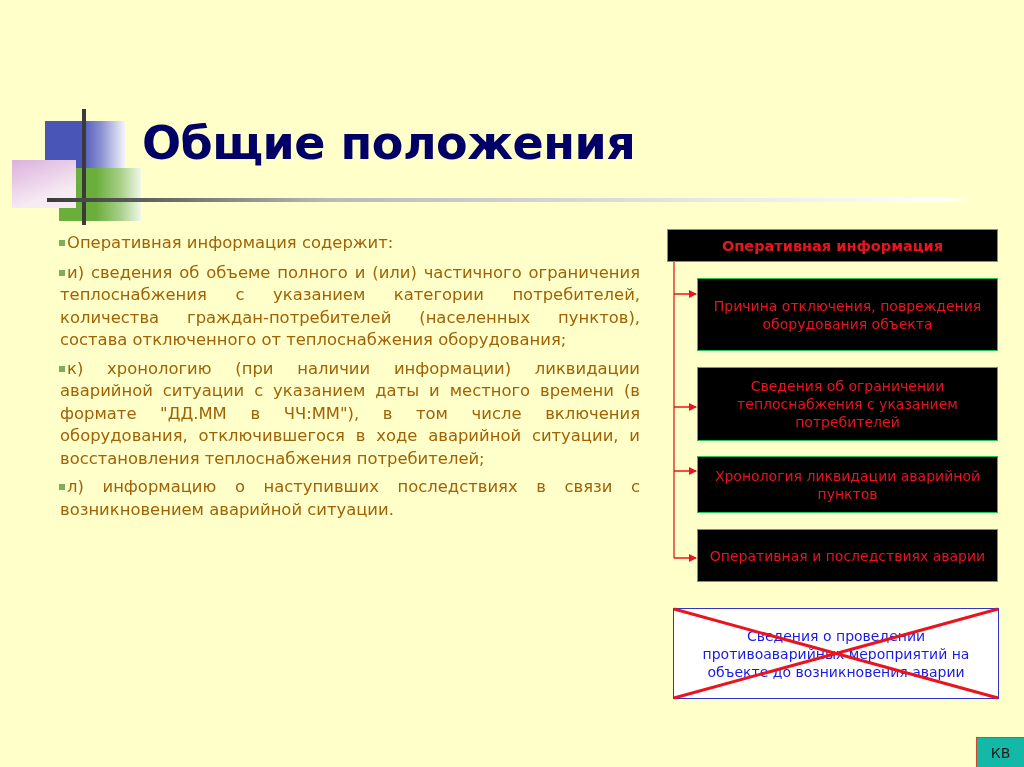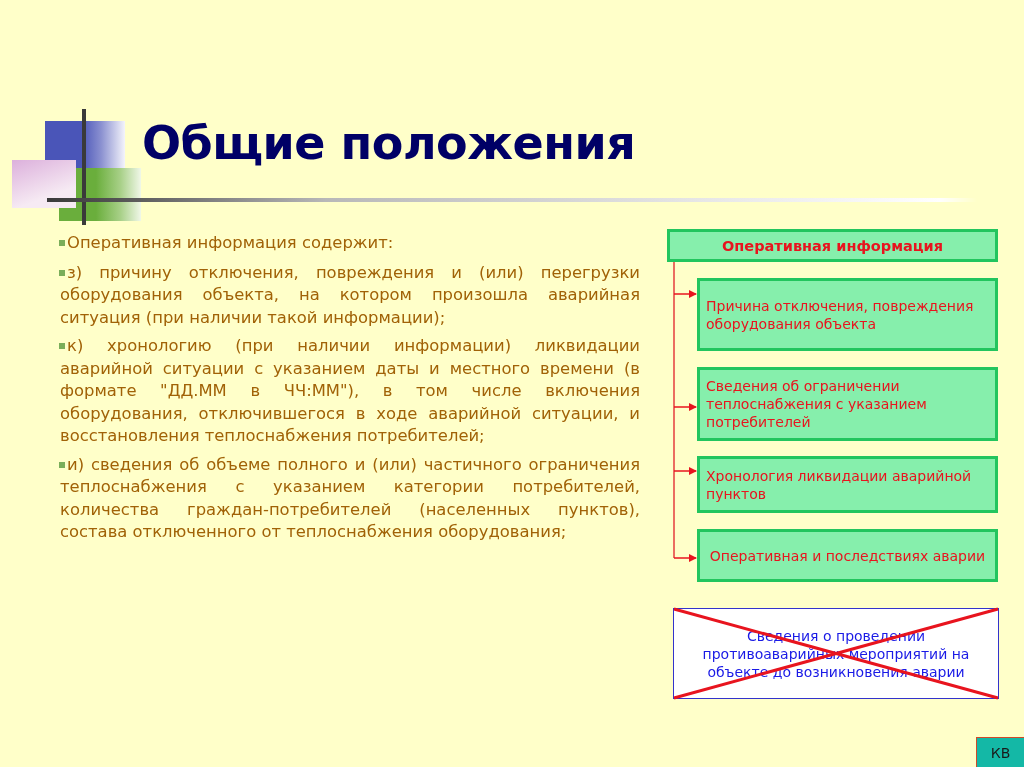--- a/index.html
+++ b/index.html
@@ -51,23 +51,23 @@
     .para { margin-bottom: 6px; text-align: justify; }
     .para.intro { margin-bottom: 7px; }
     .bullet {
       display: inline-block; width: 6px; height: 6px; background: #7aae5a;
       margin-right: 2px; vertical-align: 2px; margin-left: -1px;
     }
 
     
     .diagram { position: absolute; left: 0; top: 0; width: 1024px; height: 767px; }
     .box {
-      position: absolute; background: #86efac;
-      border: 3px solid #22c55e;
-      color: #e8141e; 
+      position: absolute; background: #000000;
+      border: 1px solid #22c55e;
+      color: #e8141e; text-align: center;
       font-family: "DejaVu Sans", sans-serif;
       display: flex; align-items: center; justify-content: center;
       font-size: 14px; line-height: 18px;
     }
     .box-header {
       left: 667px; top: 229px; width: 331px; height: 33px;
       font-weight: bold; font-size: 14.5px;
     }
     .box-item { left: 697px; width: 301px; padding: 0 6px; }
     .box-1 { top: 278px; height: 73px; }
@@ -98,23 +98,23 @@
   <div class="deco deco-blue"></div>
   <div class="deco deco-green"></div>
   <div class="deco deco-pink"></div>
   <div class="deco deco-vline"></div>
   <div class="deco deco-hline"></div>
 
   <h1 class="title">Общие положения</h1>
 
   <div class="body-text">
     <p class="para intro"><span class="bullet"></span><span>Оперативная информация содержит:</span></p>
-    <p class="para"><span class="bullet"></span><span>з) причину отключения, повреждения и (или) перегрузки оборудования объекта, на котором произошла аварийная ситуация (при наличии такой информации);</span></p>
+    <p class="para"><span class="bullet"></span><span>и) сведения об объеме полного и (или) частичного ограничения теплоснабжения с указанием категории потребителей, количества граждан-потребителей (населенных пунктов), состава отключенного от теплоснабжения оборудования;</span></p>
     <p class="para"><span class="bullet"></span><span>к) хронологию (при наличии информации) ликвидации аварийной ситуации с указанием даты и местного времени (в формате "ДД.ММ в ЧЧ:ММ"), в том числе включения оборудования, отключившегося в ходе аварийной ситуации, и восстановления теплоснабжения потребителей;</span></p>
-    <p class="para"><span class="bullet"></span><span>и) сведения об объеме полного и (или) частичного ограничения теплоснабжения с указанием категории потребителей, количества граждан-потребителей (населенных пунктов), состава отключенного от теплоснабжения оборудования;</span></p>
+    <p class="para"><span class="bullet"></span><span>л) информацию о наступивших последствиях в связи с возникновением аварийной ситуации.</span></p>
   </div>
 
   <div class="diagram">
     <svg class="connector-svg" width="1024" height="767">
       <defs>
         <marker id="arrowhead" markerWidth="8" markerHeight="8" refX="7" refY="4" orient="auto" markerUnits="userSpaceOnUse">
           <path d="M0,0 L8,4 L0,8 Z" fill="#e8141e"></path>
         </marker>
       </defs>
       <line x1="674" y1="262" x2="674" y2="558" stroke="#e53c3c" stroke-width="1.5"></line>

